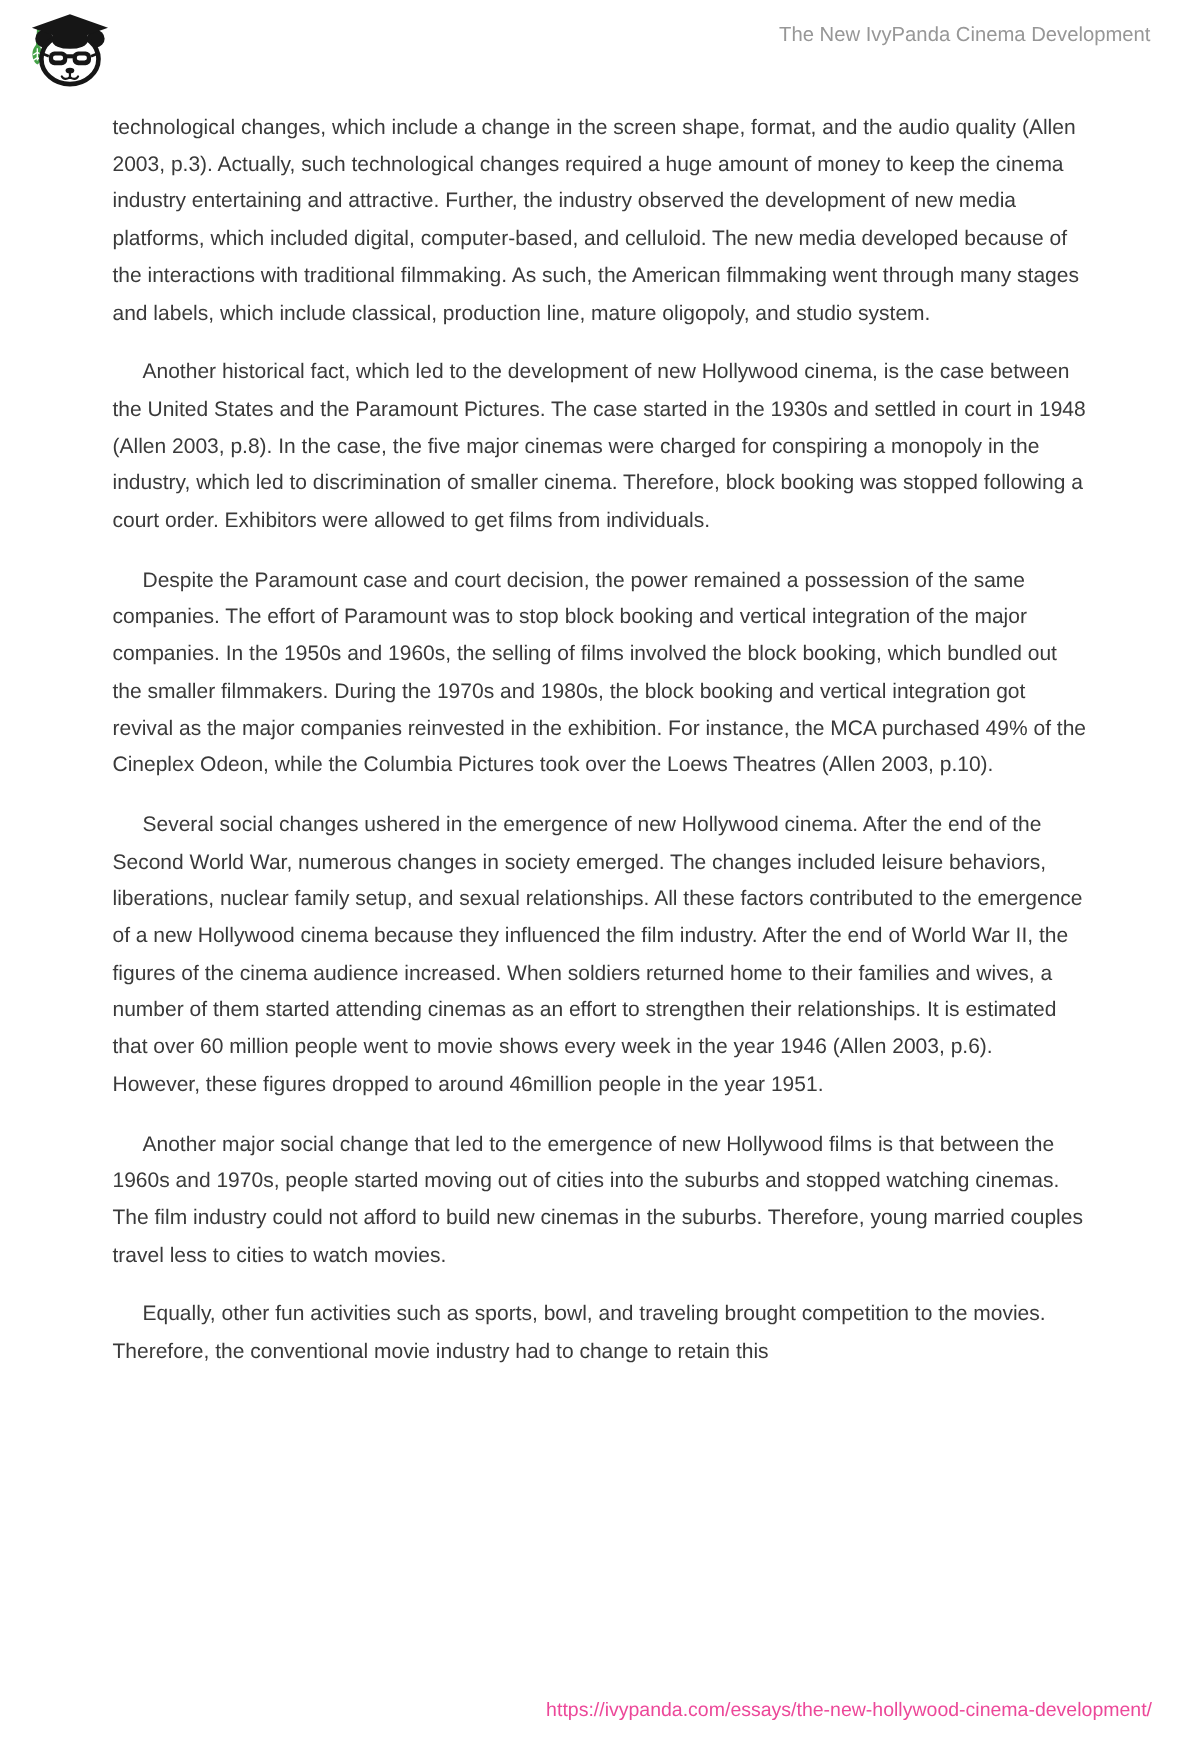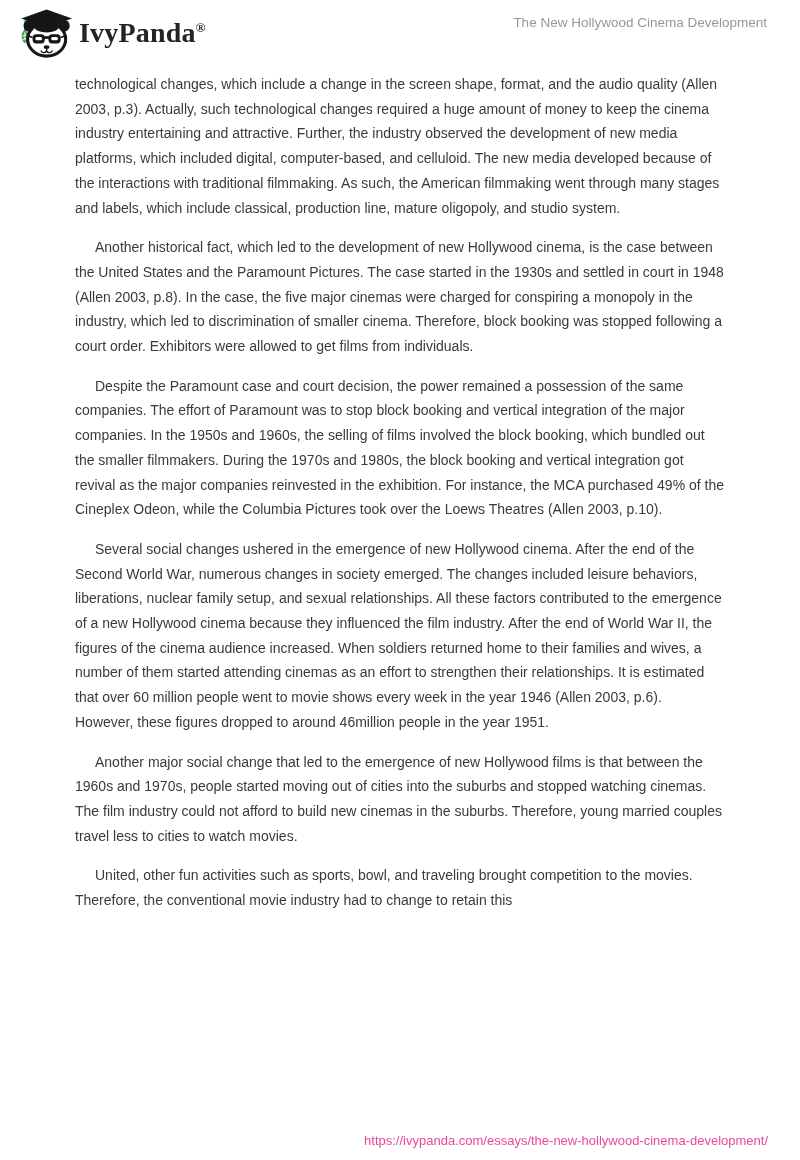--- a/index.html
+++ b/index.html
@@ -111,31 +111,30 @@
           <rect x="38" y="28.5" width="13.5" height="10" rx="4" fill="#161616"></rect>
           <rect x="32" y="30.5" width="8" height="3" fill="#161616"></rect>
           <path d="M20.5 32 L15.5 30 M51.5 32 L56.5 30" stroke="#161616" stroke-width="2" fill="none"></path>
           <rect x="23.5" y="31.5" width="7.5" height="3.6" rx="1.8" fill="#ffffff"></rect>
           <rect x="41" y="31.5" width="7.5" height="3.6" rx="1.8" fill="#ffffff"></rect>
 
           <ellipse cx="36" cy="42.5" rx="3.2" ry="2.1" fill="#161616"></ellipse>
           <path d="M36 44.5 v2.6 M36 47.1 c-1.8 2.2 -5 2 -6 -0.3 M36 47.1 c1.8 2.2 5 2 6 -0.3" stroke="#161616" stroke-width="1.6" fill="none" stroke-linecap="round"></path>
         </svg>
       </span>
-      <span class="wordmark"><span>IvyPanda</span><sup>®</sup></span>
     </div>
-    <div class="doc-title">The New Hollywood Cinema Development</div>
+    <div class="doc-title">The New IvyPanda Cinema Development</div>
   </header>
 
   <main class="essay">
     <p class="no-indent">technological changes, which include a change in the screen shape, format, and the audio quality (Allen 2003, p.3). Actually, such technological changes required a huge amount of money to keep the cinema industry entertaining and attractive. Further, the industry observed the development of new media platforms, which included digital, computer-based, and celluloid. The new media developed because of the interactions with traditional filmmaking. As such, the American filmmaking went through many stages and labels, which include classical, production line, mature oligopoly, and studio system.</p>
     <p>Another historical fact, which led to the development of new Hollywood cinema, is the case between the United States and the Paramount Pictures. The case started in the 1930s and settled in court in 1948 (Allen 2003, p.8). In the case, the five major cinemas were charged for conspiring a monopoly in the industry, which led to discrimination of smaller cinema. Therefore, block booking was stopped following a court order. Exhibitors were allowed to get films from individuals.</p>
     <p>Despite the Paramount case and court decision, the power remained a possession of the same companies. The effort of Paramount was to stop block booking and vertical integration of the major companies. In the 1950s and 1960s, the selling of films involved the block booking, which bundled out the smaller filmmakers. During the 1970s and 1980s, the block booking and vertical integration got revival as the major companies reinvested in the exhibition. For instance, the MCA purchased 49% of the Cineplex Odeon, while the Columbia Pictures took over the Loews Theatres (Allen 2003, p.10).</p>
     <p>Several social changes ushered in the emergence of new Hollywood cinema. After the end of the Second World War, numerous changes in society emerged. The changes included leisure behaviors, liberations, nuclear family setup, and sexual relationships. All these factors contributed to the emergence of a new Hollywood cinema because they influenced the film industry. After the end of World War II, the figures of the cinema audience increased. When soldiers returned home to their families and wives, a number of them started attending cinemas as an effort to strengthen their relationships. It is estimated that over 60 million people went to movie shows every week in the year 1946 (Allen 2003, p.6). However, these figures dropped to around 46million people in the year 1951.</p>
     <p>Another major social change that led to the emergence of new Hollywood films is that between the 1960s and 1970s, people started moving out of cities into the suburbs and stopped watching cinemas. The film industry could not afford to build new cinemas in the suburbs. Therefore, young married couples travel less to cities to watch movies.</p>
-    <p>United, other fun activities such as sports, bowl, and traveling brought competition to the movies. Therefore, the conventional movie industry had to change to retain this</p>
+    <p>Equally, other fun activities such as sports, bowl, and traveling brought competition to the movies. Therefore, the conventional movie industry had to change to retain this</p>
   </main>
 
   <footer class="footer">
     <a class="source-url" href="#">https://ivypanda.com/essays/the-new-hollywood-cinema-development/</a>
   </footer>
 
 </div>
 
 </body></html>

